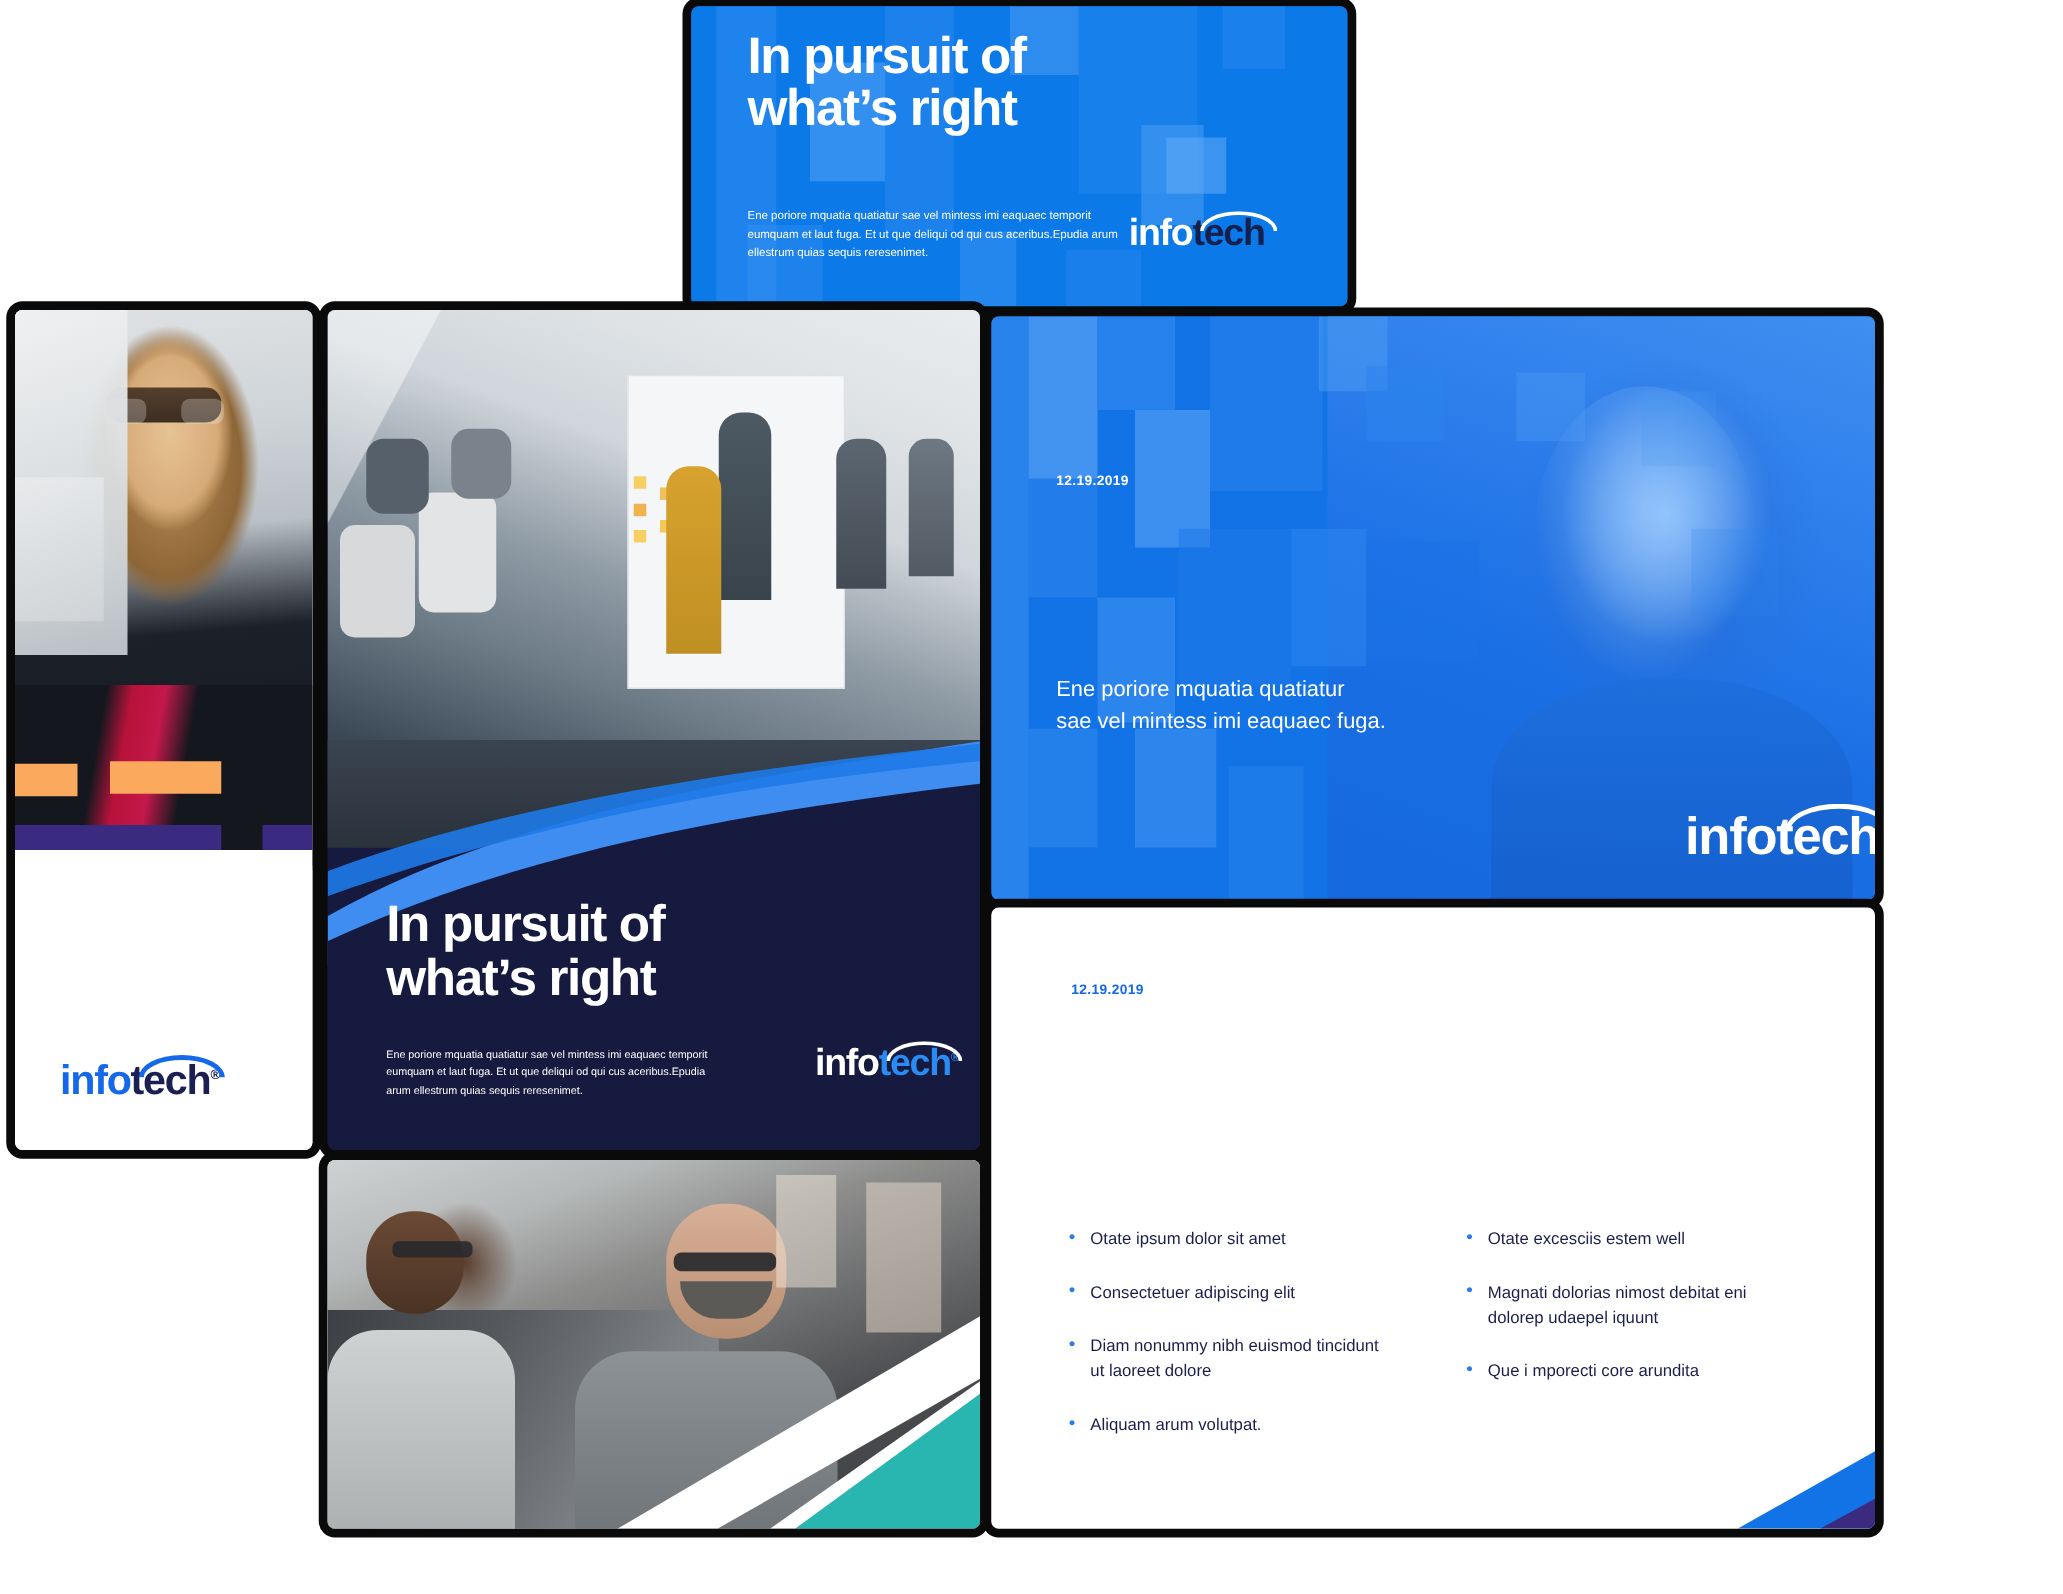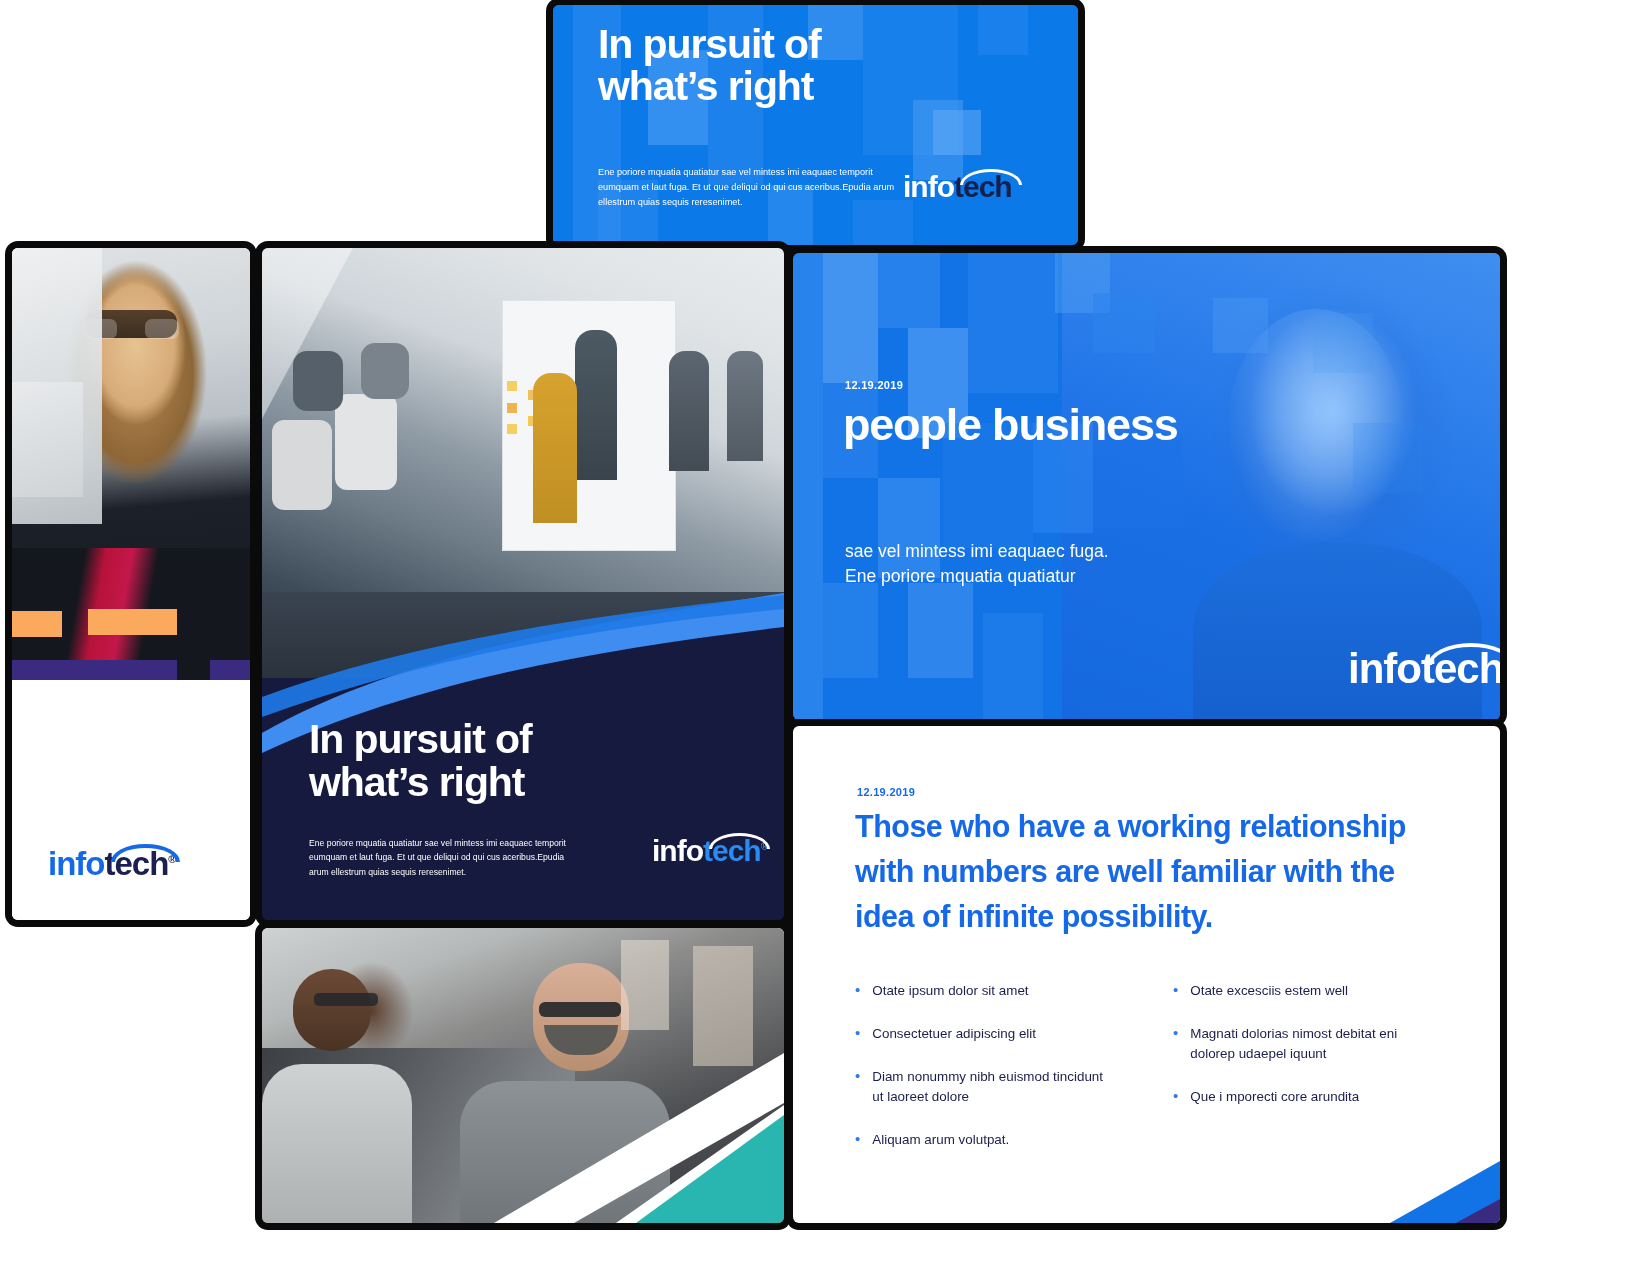--- a/index.html
+++ b/index.html
@@ -257,40 +257,34 @@
       <div class="mq" style="left:420px;top:45px;width:55px;height:55px;background:#57a3f5;opacity:.3;"></div>
       <div class="mq" style="left:30px;top:330px;width:55px;height:95px;background:#3f93f2;opacity:.4;"></div>
       <div class="mq" style="left:115px;top:330px;width:65px;height:95px;background:#64aaf6;opacity:.35;"></div>
       <div class="mq" style="left:190px;top:360px;width:60px;height:107px;background:#2c85ee;opacity:.4;"></div>
       <div class="mq" style="left:520px;top:60px;width:60px;height:60px;background:#4a9bf3;opacity:.22;"></div>
       <div class="mq" style="left:560px;top:170px;width:70px;height:70px;background:#2e87ef;opacity:.2;"></div>
     </div>
 
     <div class="in-date">12.19.2019</div>
     <div class="in-title">
-      <div>people business</div>
     </div>
     <div class="in-body">
+      <div class="nowrap">Ene poriore mquatia quatiatur</div>
       <div class="nowrap">sae vel mintess imi eaquaec fuga.</div>
-      <div class="nowrap">Ene poriore mquatia quatiatur</div>
     </div>
 
     <div class="logo" style="left:555px;top:392px;font-size:42px;">
       <span style="color:#ffffff;">info</span><span style="color:#ffffff;">tech</span>
       <span class="arc" style="left:80px;top:-2px;width:78px;height:18px;border:4px solid #ffffff;border-bottom:none;"></span>
     </div>
   </div>
 
   <div class="slide" id="slide-bullets">
     <div class="bl-date">12.19.2019</div>
-    <div class="bl-title">
-      <div>Those who have a working relationship</div>
-      <div>with numbers are well familiar with the</div>
-      <div>idea of infinite possibility.</div>
-    </div>
 
     <div class="bl-cols">
       <div class="bl-col">
         <div class="bl-item">
           <span class="bl-dot">•</span>
           <span>Otate ipsum dolor sit amet</span>
         </div>
         <div class="bl-item">
           <span class="bl-dot">•</span>
           <span>Consectetuer adipiscing elit</span>

